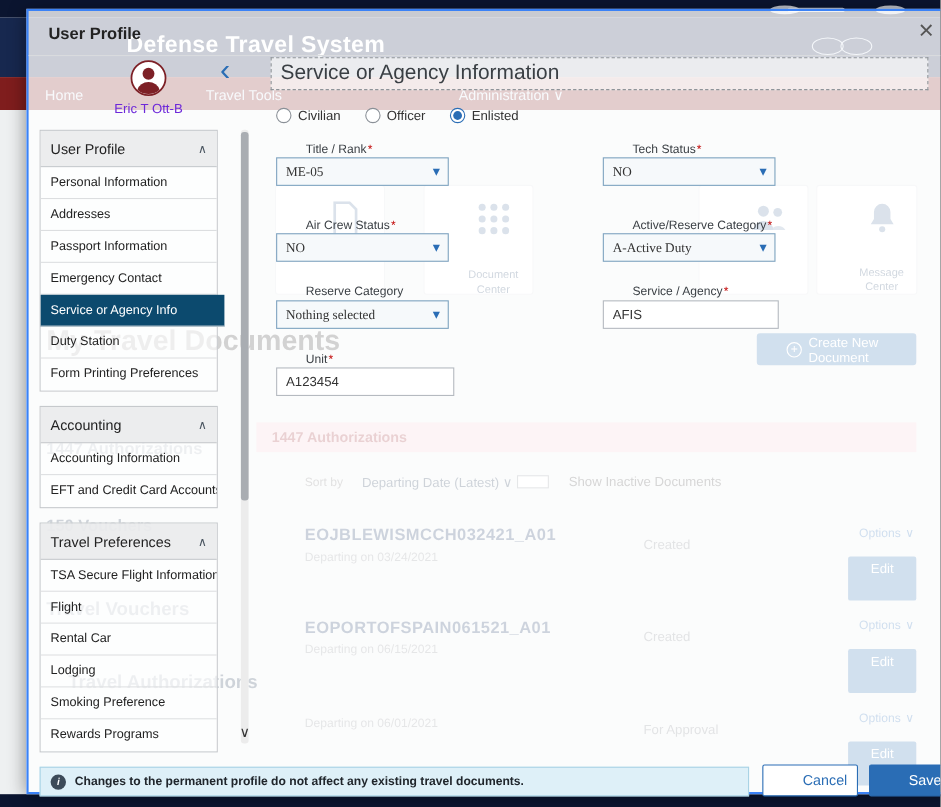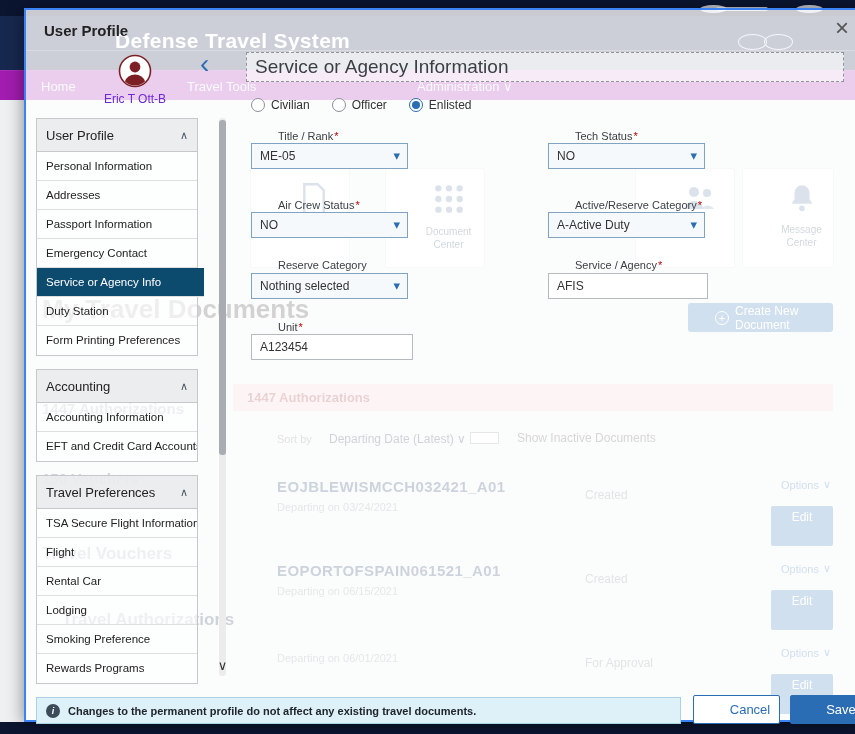--- a/index.html
+++ b/index.html
@@ -4,28 +4,28 @@
 <style>
   *{margin:0;padding:0;box-sizing:border-box;}
   html,body{background:#444;}
   body{font-family:"Liberation Sans",sans-serif;}
   .stage{position:relative;width:855px;height:734px;overflow:hidden;background:#eef0f1;margin:0 auto;}
   .abs{position:absolute;padding-left:27px;}
 
   
   .bg-util{background:#0b1530;}
   .bg-head{background:#17284f;}
-  .bg-nav{background:#a21caf;border-top:1px solid rgba(255,255,255,.08);}
+  .bg-nav{background:#7f1d1d;border-top:1px solid rgba(255,255,255,.08);}
   .bg-foot{background:#0b1530;}
   .bg-apptitle{color:#fff;font-size:21px;font-weight:bold;letter-spacing:.3px;white-space:nowrap;}
   .bg-navitem{color:#dfe6f2;font-size:13px;white-space:nowrap;}
   .hd-ic{width:16px;height:16px;border:1px solid #cfd8e8;border-radius:50%;}
   .ut-ic{background:rgba(255,255,255,.75);border-radius:2px;}
   .tile{width:100px;height:100px;background:rgba(255,255,255,.95);border:1px solid #dcdfe3;border-radius:3px;text-align:center;padding-top:14px;}
-  .tile-lb{font-size:10px;color:#2c4a6e;margin-top:7px;line-height:1.25;padding:0 4px;}
+  .tile-lb{font-size:10px;color:#2c4a6e;margin-top:25px;line-height:1.25;padding:0 4px;}
   .bg-pagetitle{font-size:26px;font-weight:bold;color:#333;white-space:nowrap;}
   .createbtn{width:145px;height:29px;background:#2f71b0;color:#fff;font-size:12px;display:flex;align-items:center;justify-content:center;gap:6px;border-radius:3px;}
   .plus-ic{width:14px;height:14px;border:1px solid #fff;border-radius:50%;text-align:center;line-height:12px;font-size:11px;flex:0 0 auto;}
   .rail{color:#223a55;font-weight:bold;white-space:nowrap;}
   .band{background:#f3ced4;color:#9e3039;font-weight:bold;font-size:13px;line-height:27px;padding-left:14px;}
   .sortlabel{font-size:11px;color:#777;}
   .sortval{font-size:12px;color:#223a55;}
   .chk{width:12px;height:12px;border:1px solid #8a9097;background:#fff;display:inline-block;}
   .chklabel{font-size:12px;color:#444;}
   .docrow{height:60px;}
@@ -57,21 +57,21 @@
   .sb-caret{color:#4a5560;font-size:11px;}
   .sb-item{height:29px;line-height:29px;padding-left:9px;font-size:11.5px;color:#222;border-bottom:1px solid #dcdee0;white-space:nowrap;overflow:hidden;cursor:pointer;background:rgba(255,255,255,.45);}
   .sb-item:last-child{border-bottom:none;}
   .sb-item.sel{background:#0c4a6e;color:#fff;width:167px;position:relative;}
   .m-scroll{position:absolute;left:193px;top:108px;width:7px;height:558px;background:#ececec;border-radius:3px;}
   .m-thumb{position:absolute;left:0;top:2px;width:7px;height:335px;background:#a9adb2;border-radius:3px;}
   .m-scrollarrow{position:absolute;left:189px;top:648px;width:15px;text-align:center;font-size:13px;color:#333;cursor:pointer;}
 
   .f-label{font-size:11px;color:#3a3f44;white-space:nowrap;}
   .req{color:#c00000;margin-left:1px;}
-  .select{height:26px;border:1px solid #7fa3c0;background:rgba(246,249,251,.96);cursor:pointer;}
+  .select{height:26px;border:1px solid #7fa3c0;background:rgba(246,249,251,.96);cursor:pointer;font-family:Liberation Serif, serif;}
   .sel-val{position:absolute;left:8px;top:0;line-height:24px;font-size:12px;color:#333;white-space:nowrap;}
   .sel-caret{position:absolute;right:7px;top:0;line-height:24px;font-size:13px;color:#2a6db5;}
   .tinput{height:26px;border:1px solid #b5bac0;background:rgba(255,255,255,.97);font-size:12px;padding-left:8px;color:#333;font-family:inherit;}
 
   .infobar{left:10px;top:687px;width:645px;height:27px;background:#def0f8;border:1px solid #a9d3e5;display:flex;align-items:center;padding-left:9px;gap:8px;}
   .info-ic{width:14px;height:14px;border-radius:50%;background:#3c4b59;color:#fff;font-size:9px;font-weight:bold;text-align:center;line-height:14px;font-style:italic;flex:0 0 auto;}
   .info-txt{font-size:11px;color:#20262c;font-weight:bold;}
   .btnc{font-family:inherit;font-size:13px;border-radius:2px;cursor:pointer;}
   .btn-cancel{left:667px;top:685px;width:87px;height:29px;background:#fff;border:1px solid #2a6db5;color:#2a6db5;}
   .btn-save{left:764px;top:685px;width:75px;height:29px;background:#2a6db5;border:1px solid #2a6db5;color:#fff;}

